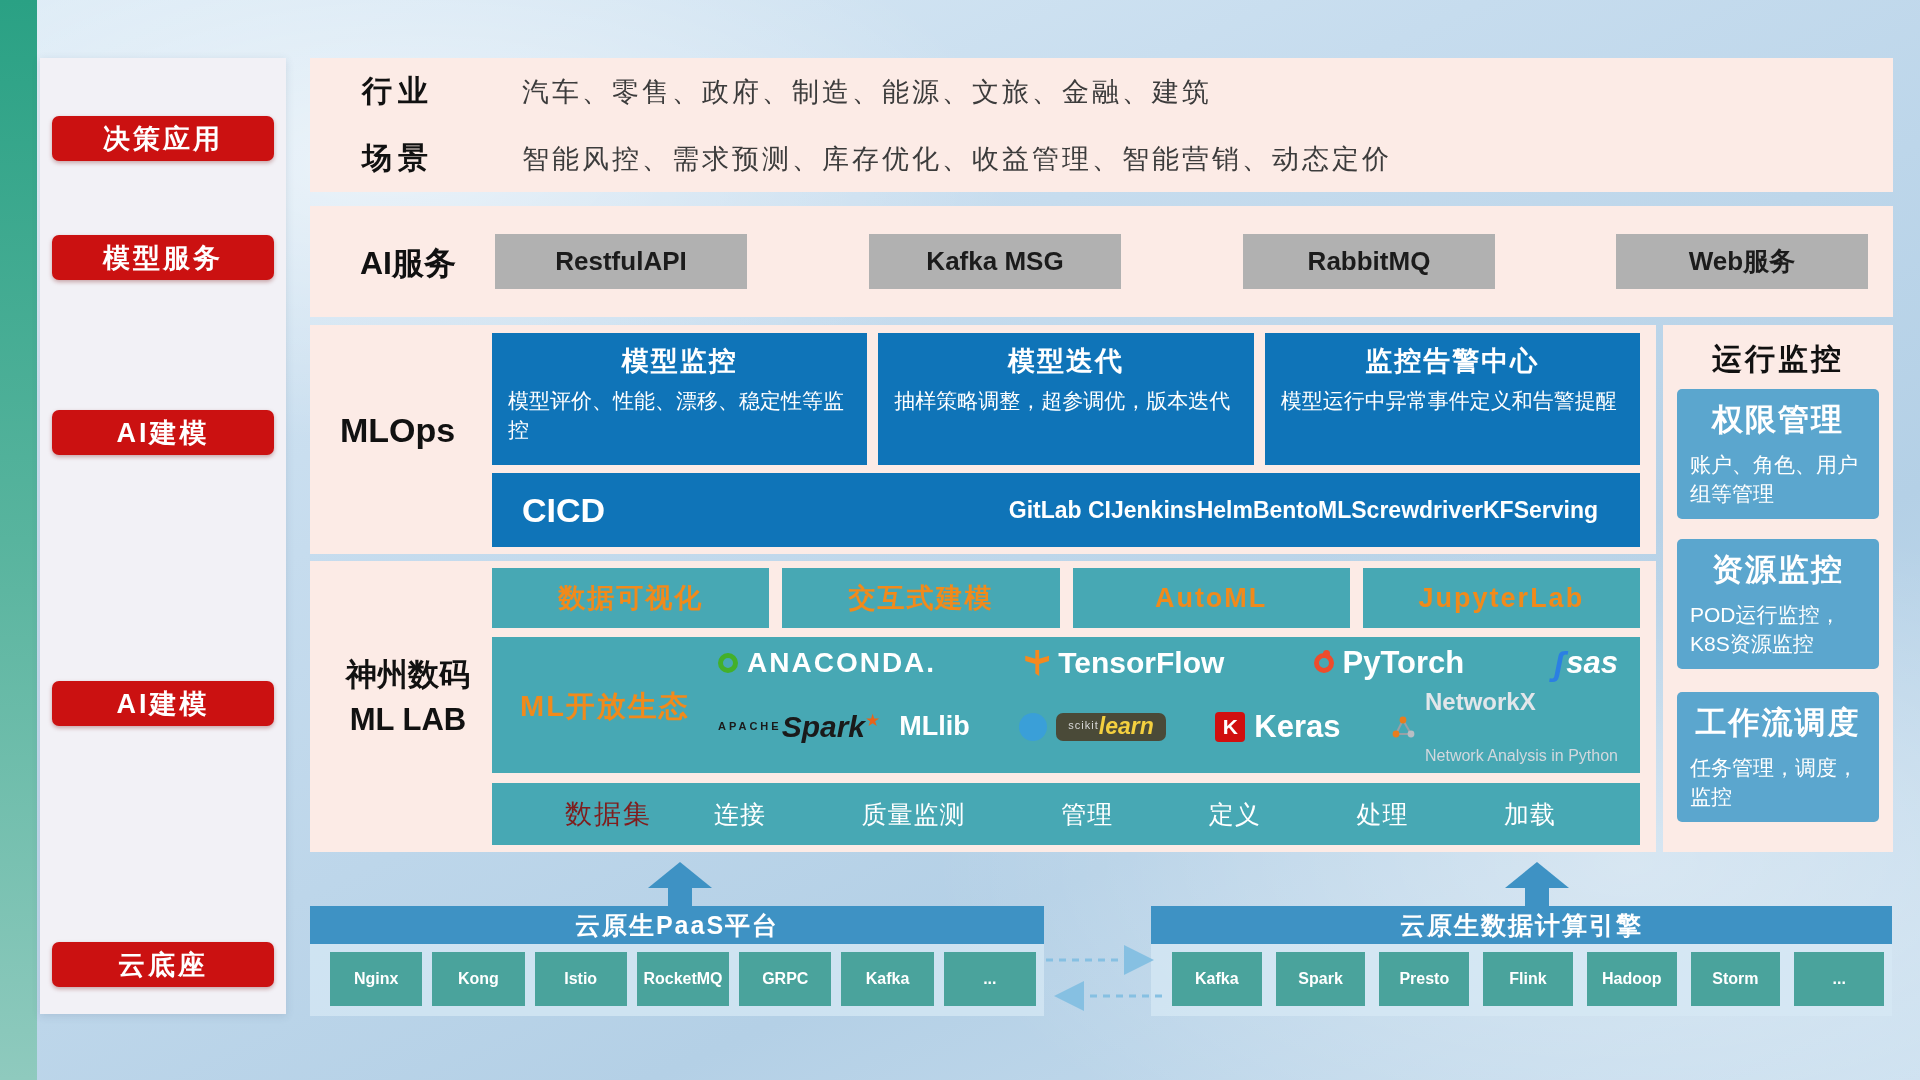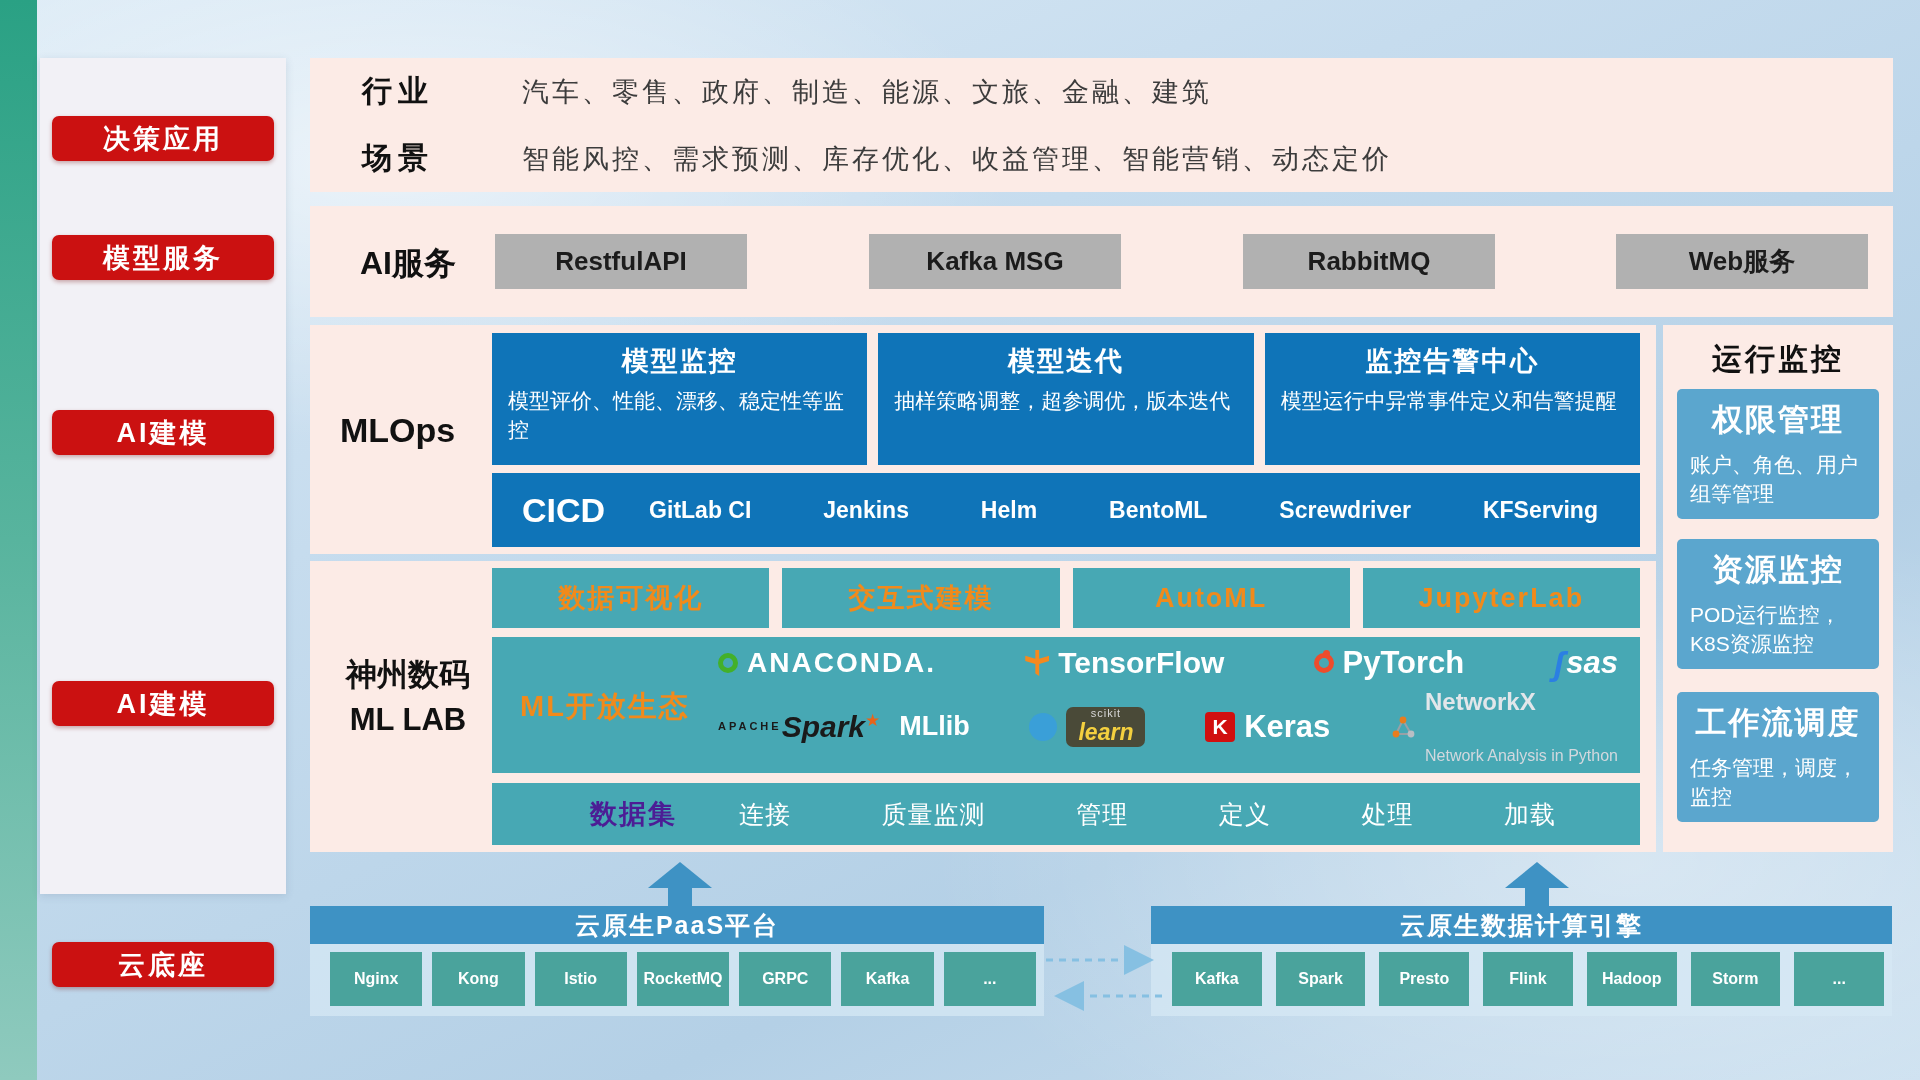--- a/index.html
+++ b/index.html
@@ -7,21 +7,21 @@
   body {
     font-family:"Liberation Sans","DejaVu Sans",sans-serif;
     position:relative;
     background:
       radial-gradient(900px 400px at 20% 15%, rgba(255,255,255,0.55), rgba(255,255,255,0) 70%),
       radial-gradient(1000px 500px at 85% 80%, rgba(255,255,255,0.4), rgba(255,255,255,0) 70%),
       linear-gradient(155deg,#dcebf6 0%,#c6dcee 35%,#b4d0e6 70%,#cadfef 100%);
   }
   .left-strip { position:absolute; left:0; top:0; width:37px; height:1080px;
     background:linear-gradient(180deg,#2aa184 0%,#58b49e 50%,#8fcabe 100%); }
-  .sidebar { position:absolute; left:40px; top:58px; width:246px; height:836px;
+  .sidebar { position:absolute; left:40px; top:58px; width:246px; height:956px;
     background:#f2f1f6; box-shadow:0 2px 8px rgba(60,80,110,0.15); }
   .red-btn { position:absolute; left:12px; width:222px; height:45px; background:#cb1111;
     color:#fff; font-weight:bold; font-size:27px; letter-spacing:3px; border-radius:7px;
     display:flex; align-items:center; justify-content:center; box-shadow:0 2px 4px rgba(120,20,20,0.35); cursor:pointer; }
 
   .panel { position:absolute; background:#fcebe6; }
   #panel-industry { left:310px; top:58px;  width:1583px; height:134px; }
   #panel-service  { left:310px; top:206px; width:1583px; height:111px; }
   #panel-mlops    { left:310px; top:325px; width:1346px; height:229px; }
   #panel-monitor  { left:1663px; top:325px; width:230px; height:527px; }
@@ -39,21 +39,21 @@
 
   
   .mlops-label { position:absolute; left:30px; top:86px; font-size:34px; font-weight:bold; color:#111; }
   .mlops-cards { position:absolute; left:182px; top:8px; width:1148px; height:132px; display:flex; gap:11px; }
   .mlops-card { flex:1; background:#0f74b8; color:#fff; padding:10px 16px 8px; }
   .mlops-card .t { text-align:center; font-size:27px; font-weight:bold; margin-bottom:7px; letter-spacing:2px; }
   .mlops-card .d { font-size:21px; line-height:1.4; }
   .cicd { position:absolute; left:182px; top:148px; width:1148px; height:74px; background:#0f74b8;
     color:#fff; display:flex; align-items:center; }
   .cicd-label { font-size:34px; font-weight:bold; margin:0 44px 0 30px; }
-  .cicd-items { flex:1; display:flex; justify-content:space-between; padding-right:42px; font-size:23px; font-weight:bold; }
+  .cicd-items { flex:1; display:flex; justify-content:flex-end; padding-right:42px; font-size:23px; font-weight:bold; }
 
   
   .mon-title { text-align:center; font-size:30px; font-weight:bold; color:#111; padding-top:14px; letter-spacing:3px; }
   .mon-card { position:absolute; left:14px; width:202px; min-height:118px; background:#5ba6ce; color:#fff;
     border-radius:5px; padding:10px 13px; }
   .mon-card .t { text-align:center; font-size:31px; font-weight:bold; margin-bottom:9px; letter-spacing:2px; }
   .mon-card .d { font-size:21px; line-height:1.4; }
 
   
   .lab-label { position:absolute; left:14px; top:92px; width:168px; text-align:center;
@@ -75,31 +75,31 @@
   .pt-icon::after { content:""; position:absolute; width:7px; height:7px; background:#ee4c2c; border-radius:50%;
     top:-8px; right:-1px; }
   .sas-swoosh { color:#2b7fe3; font-size:34px; font-weight:bold; font-style:italic; line-height:1; }
   .sas-text { font-style:italic; font-size:31px; }
   .spark-stack { display:flex; align-items:center; line-height:1; }
   .spark-apache { font-size:11px; letter-spacing:3px; color:#1a1a1a; font-weight:bold; }
   .spark-name { color:#1a1a1a; font-weight:bold; font-style:italic; font-size:30px; }
   .spark-star { color:#e8641a; font-size:17px; vertical-align:super; }
   .mllib { color:#fff; font-weight:bold; font-size:27px; margin-left:10px; }
   .sk-circle { width:28px; height:28px; border-radius:50%; background:#3a9fd8; }
-  .sk-badge { background:#4a4a38; border-radius:7px; padding:1px 12px 3px; display:flex; flex-direction:column; align-items:center; line-height:1.05; }
+  .sk-badge { background:#4a4a38; border-radius:7px; padding:1px 12px 3px; display:flex; flex-direction:row; align-items:center; line-height:1.05; }
   .sk-top { font-size:11px; color:#d8d8d8; letter-spacing:1px; }
   .sk-learn { font-size:23px; font-weight:bold; font-style:italic; color:#f4d03f; }
   .keras-box { width:30px; height:30px; background:#d10f0f; border-radius:4px; color:#fff; font-weight:bold;
     font-size:21px; display:flex; align-items:center; justify-content:center; }
   .nx-stack { display:flex; flex-direction:column; line-height:1.1; }
   .nx-name { color:#e2e6ea; font-weight:bold; font-size:24px; }
   .nx-sub { color:#d2d8de; font-size:16px;margin-top:32px; }
   .dataset { position:absolute; left:182px; top:222px; width:1148px; height:62px; background:#47a8b4;
     display:flex; align-items:center; color:#fff; }
-  .ds-label { color:#4c1d95; font-weight:bold; font-size:27px; letter-spacing:2px; margin:0 62px 0 98px; }
+  .ds-label { color:#7f1d1d; font-weight:normal; font-size:27px; letter-spacing:2px; margin:0 62px 0 73px; }
   .ds-items { flex:1; display:flex; justify-content:space-between; padding-right:84px; font-size:25px; letter-spacing:1px; }
 
   
   .up-arrow { position:absolute; top:862px; width:64px; height:44px; }
   .up-arrow .head { width:0; height:0; border-left:32px solid transparent; border-right:32px solid transparent;
     border-bottom:26px solid #3e92c4; }
   .up-arrow .stem { width:24px; height:18px; background:#3e92c4; margin:0 auto; }
   .bar { position:absolute; top:906px; height:38px; background:#3e92c4; color:#fff; font-size:25px; font-weight:bold;
     letter-spacing:2px; display:flex; align-items:center; justify-content:center; }
   #paas-bar { left:310px; width:734px; }

